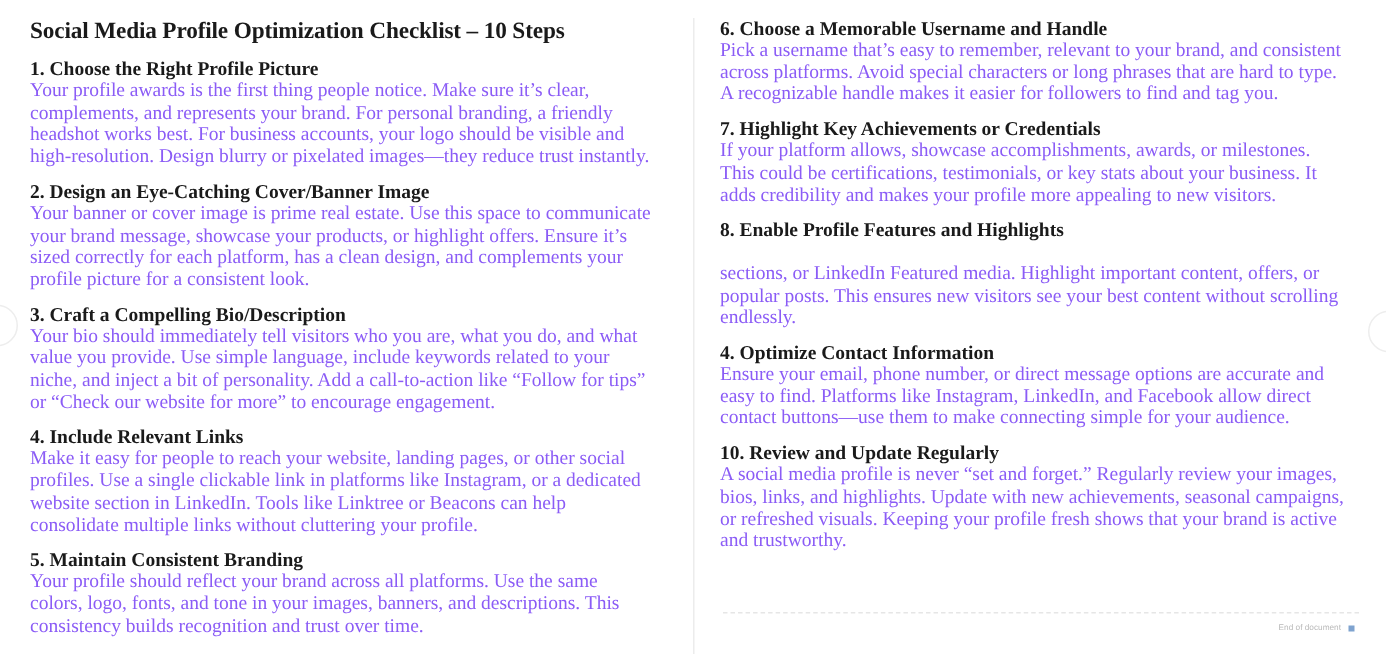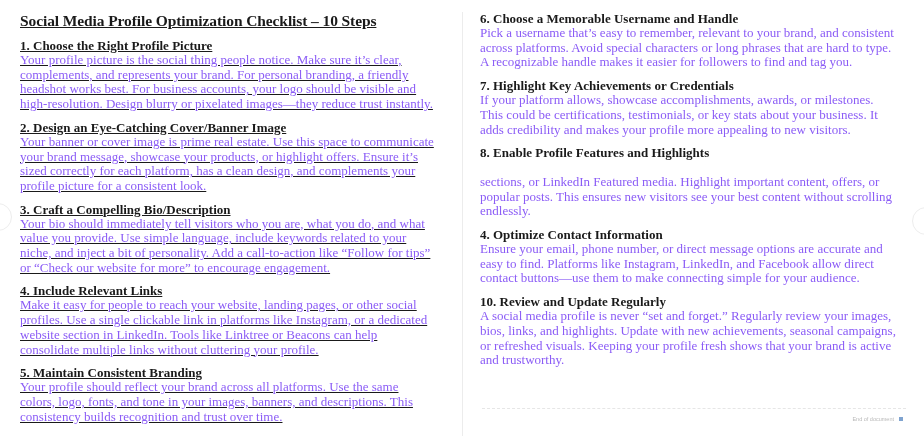--- a/index.html
+++ b/index.html
@@ -24,21 +24,20 @@
   .page {
     position: absolute;
     top: 0;
     height: 447px;
     box-sizing: border-box;
   }
   .page-left {
     left: 0;
     width: 462px;
     padding: 12px 10px 0 20px;
-    text-decoration: underline;
   }
   .page-right {
     left: 462px;
     width: 522px;
     padding: 12px 10px 0 18px;
   }
   .page-divider {
     position: absolute;
     left: 462px;
     top: 12px;
@@ -110,21 +109,21 @@
 <body>
 
 <div class="spread">
 
   <div class="page page-left">
     <h1 class="doc-title">Social Media Profile Optimization Checklist – 10 Steps</h1>
 
     <div class="section">
       <p class="section-heading">1. Choose the Right Profile Picture</p>
       <p class="section-body">
-        <span>Your profile picture is the social thing people notice. Make sure it’s clear,</span><br>
+        <span>Your profile awards is the first thing people notice. Make sure it’s clear,</span><br>
         <span>complements, and represents your brand. For personal branding, a friendly</span><br>
         <span>headshot works best. For business accounts, your logo should be visible and</span><br>
         <span>high-resolution. Design blurry or pixelated images—they reduce trust instantly.</span>
       </p>
     </div>
 
     <div class="section">
       <p class="section-heading">2. Design an Eye-Catching Cover/Banner Image</p>
       <p class="section-body">
         <span>Your banner or cover image is prime real estate. Use this space to communicate</span><br>

